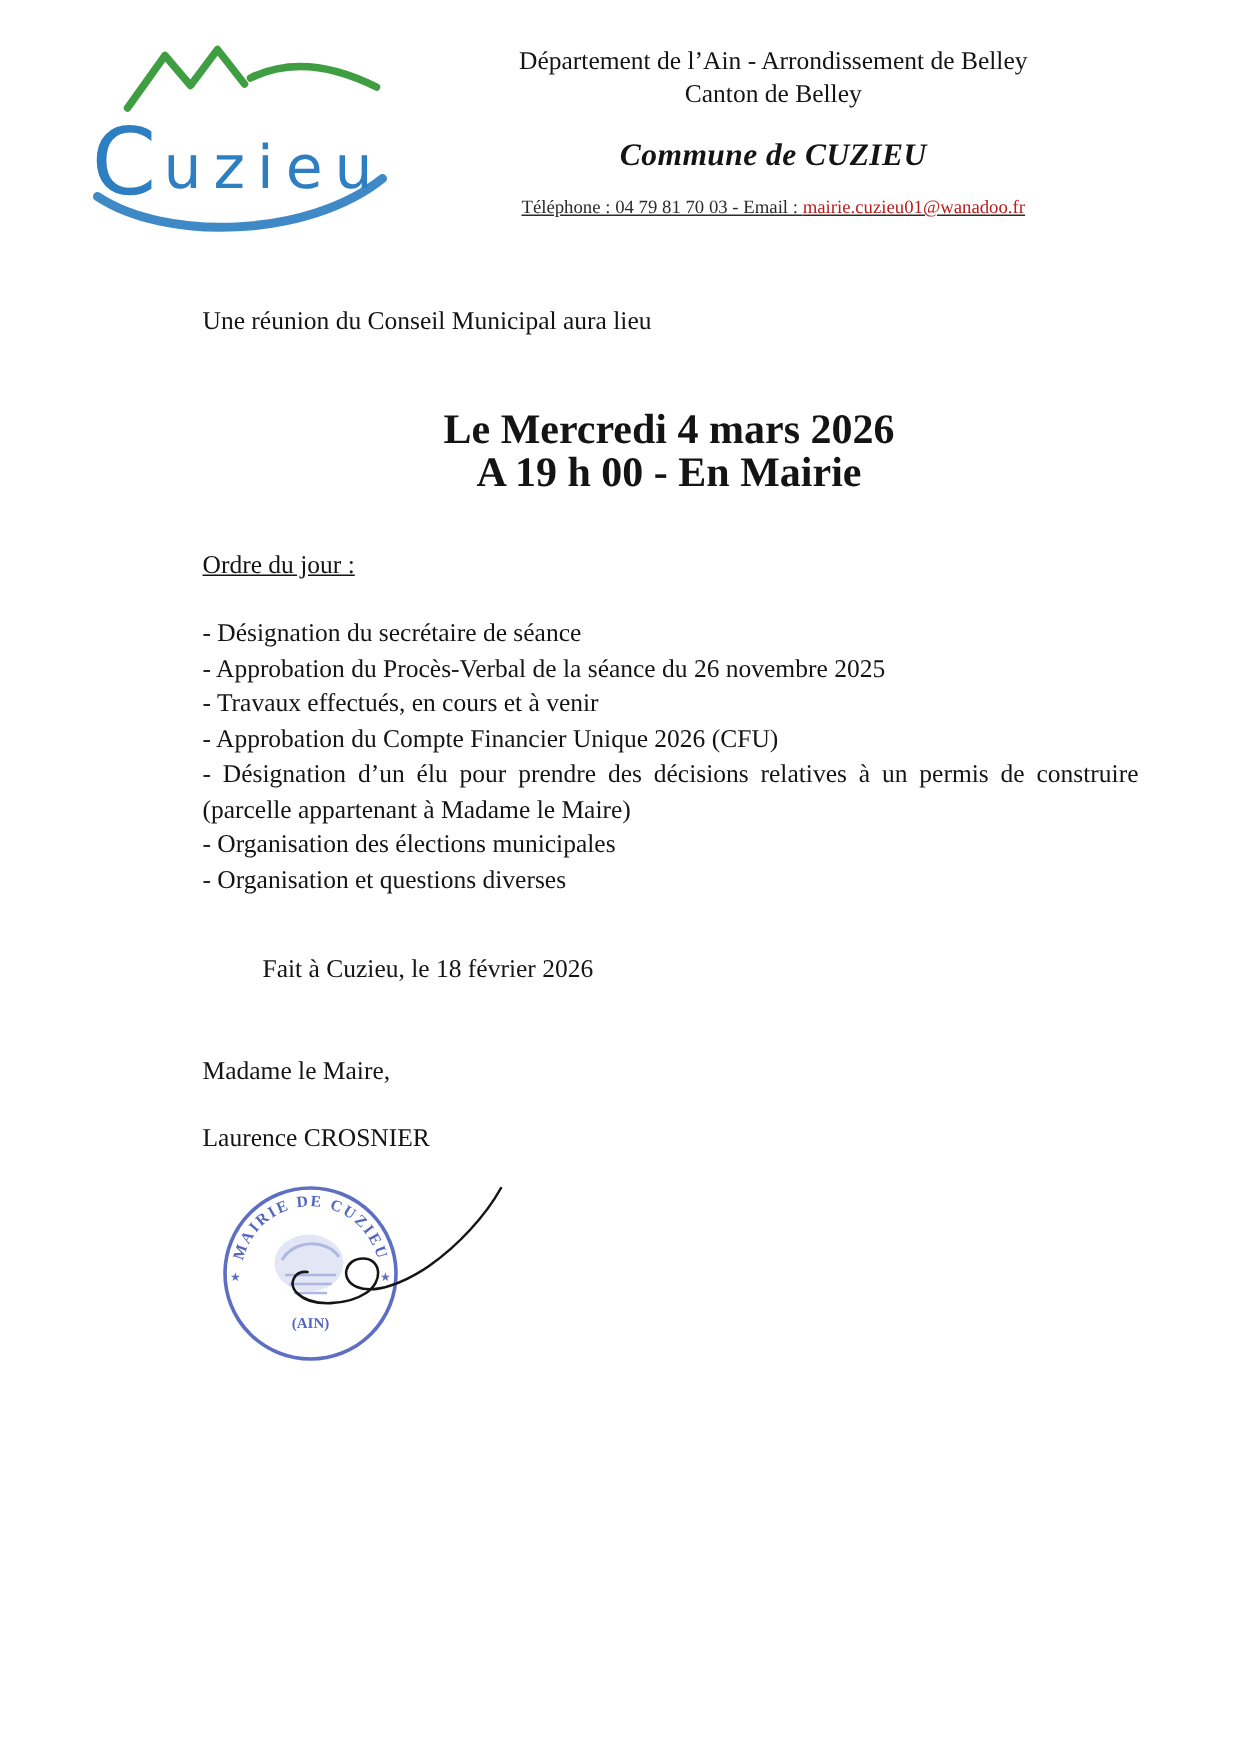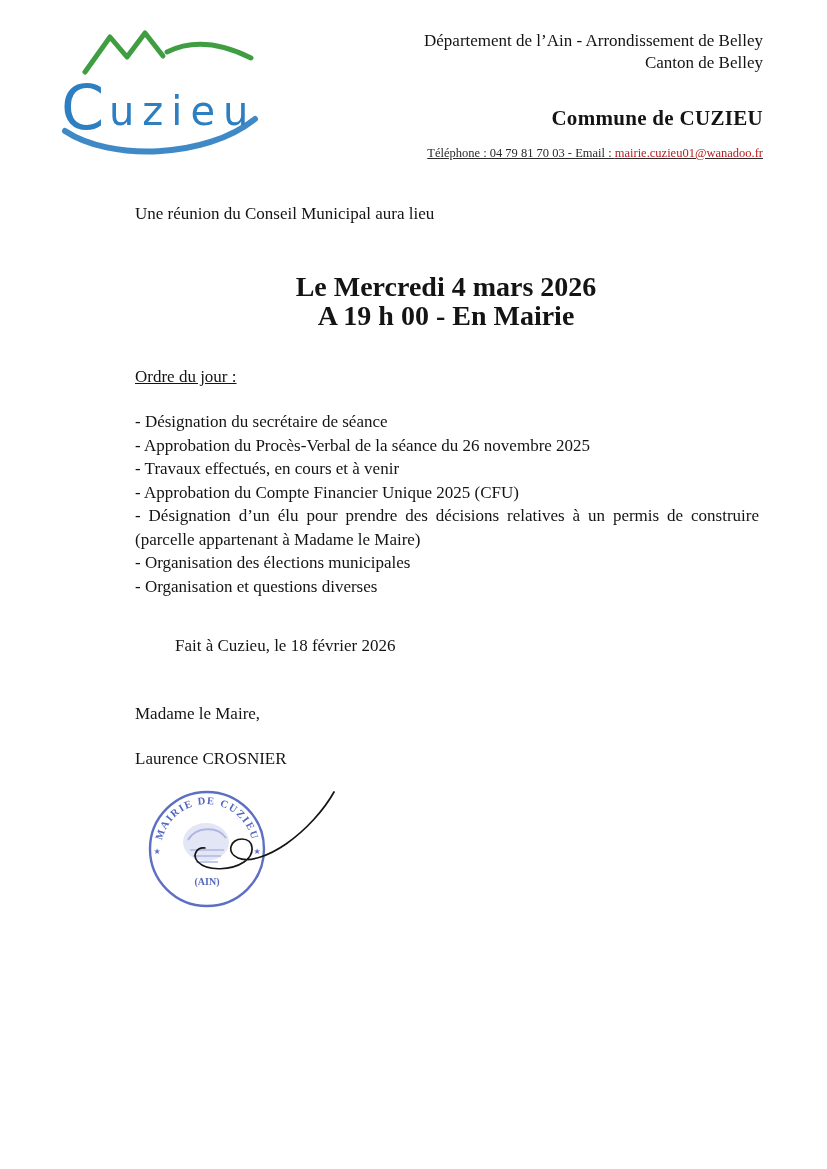--- a/index.html
+++ b/index.html
@@ -4,23 +4,23 @@
 <style>
   html,body{margin:0;padding:0;}
   body{width:827px;height:1169px;background:#ffffff;}
   .page{
     position:relative;width:827px;height:1169px;background:#ffffff;
     font-family:"Liberation Serif",serif;color:#141414;overflow:hidden;
   }
 
   
   .logo{position:absolute;left:55px;top:25px;width:215px;height:140px;}
-  .header-text{position:absolute;left:268px;top:30px;width:495px;text-align:right;}
+  .header-text{position:absolute;left:268px;top:30px;width:495px;text-align:center;}
   .dept{font-size:17px;line-height:22px;}
-  .commune{font-size:21px;font-weight:bold;margin-top:32px;letter-spacing:.3px;}
+  .commune{font-size:21px;font-weight:bold;margin-top:17px;letter-spacing:.3px;font-style:italic;}
   .contact{font-size:12.5px;margin-top:15px;text-decoration:underline;color:#2b2b2b;}
   .contact .email{color:#b91c1c;cursor:pointer;}
 
   
   .intro{position:absolute;left:135px;top:204px;font-size:17px;}
   .datetime{position:absolute;left:135px;top:272px;width:622px;text-align:center;
             font-weight:bold;font-size:28px;line-height:29px;}
   .ordre{position:absolute;left:135px;top:367px;font-size:17px;text-decoration:underline;}
   .agenda{position:absolute;left:135px;top:410px;width:624px;font-size:17px;line-height:23.5px;}
   .agenda .justify{text-align:justify;}
@@ -71,21 +71,21 @@
     <div>Le Mercredi 4 mars 2026</div>
     <div>A 19 h 00 - En Mairie</div>
   </div>
 
   <div class="ordre">Ordre du jour :</div>
 
   <div class="agenda">
     <div>- Désignation du secrétaire de séance</div>
     <div>- Approbation du Procès-Verbal de la séance du 26 novembre 2025</div>
     <div>- Travaux effectués, en cours et à venir</div>
-    <div>- Approbation du Compte Financier Unique 2025 (CFU)</div>
+    <div>- Approbation du Compte Financier Unique 2026 (CFU)</div>
     <div class="justify">- Désignation d’un élu pour prendre des décisions relatives à un permis de construire (parcelle appartenant à Madame le Maire)</div>
     <div>- Organisation des élections municipales</div>
     <div>- Organisation et questions diverses</div>
   </div>
 
   <div class="fait">Fait à Cuzieu, le 18 février 2026</div>
   <div class="maire">Madame le Maire,</div>
   <div class="name">Laurence CROSNIER</div>
 
   <svg class="stampsig" viewBox="0 0 230 135" aria-hidden="true">

